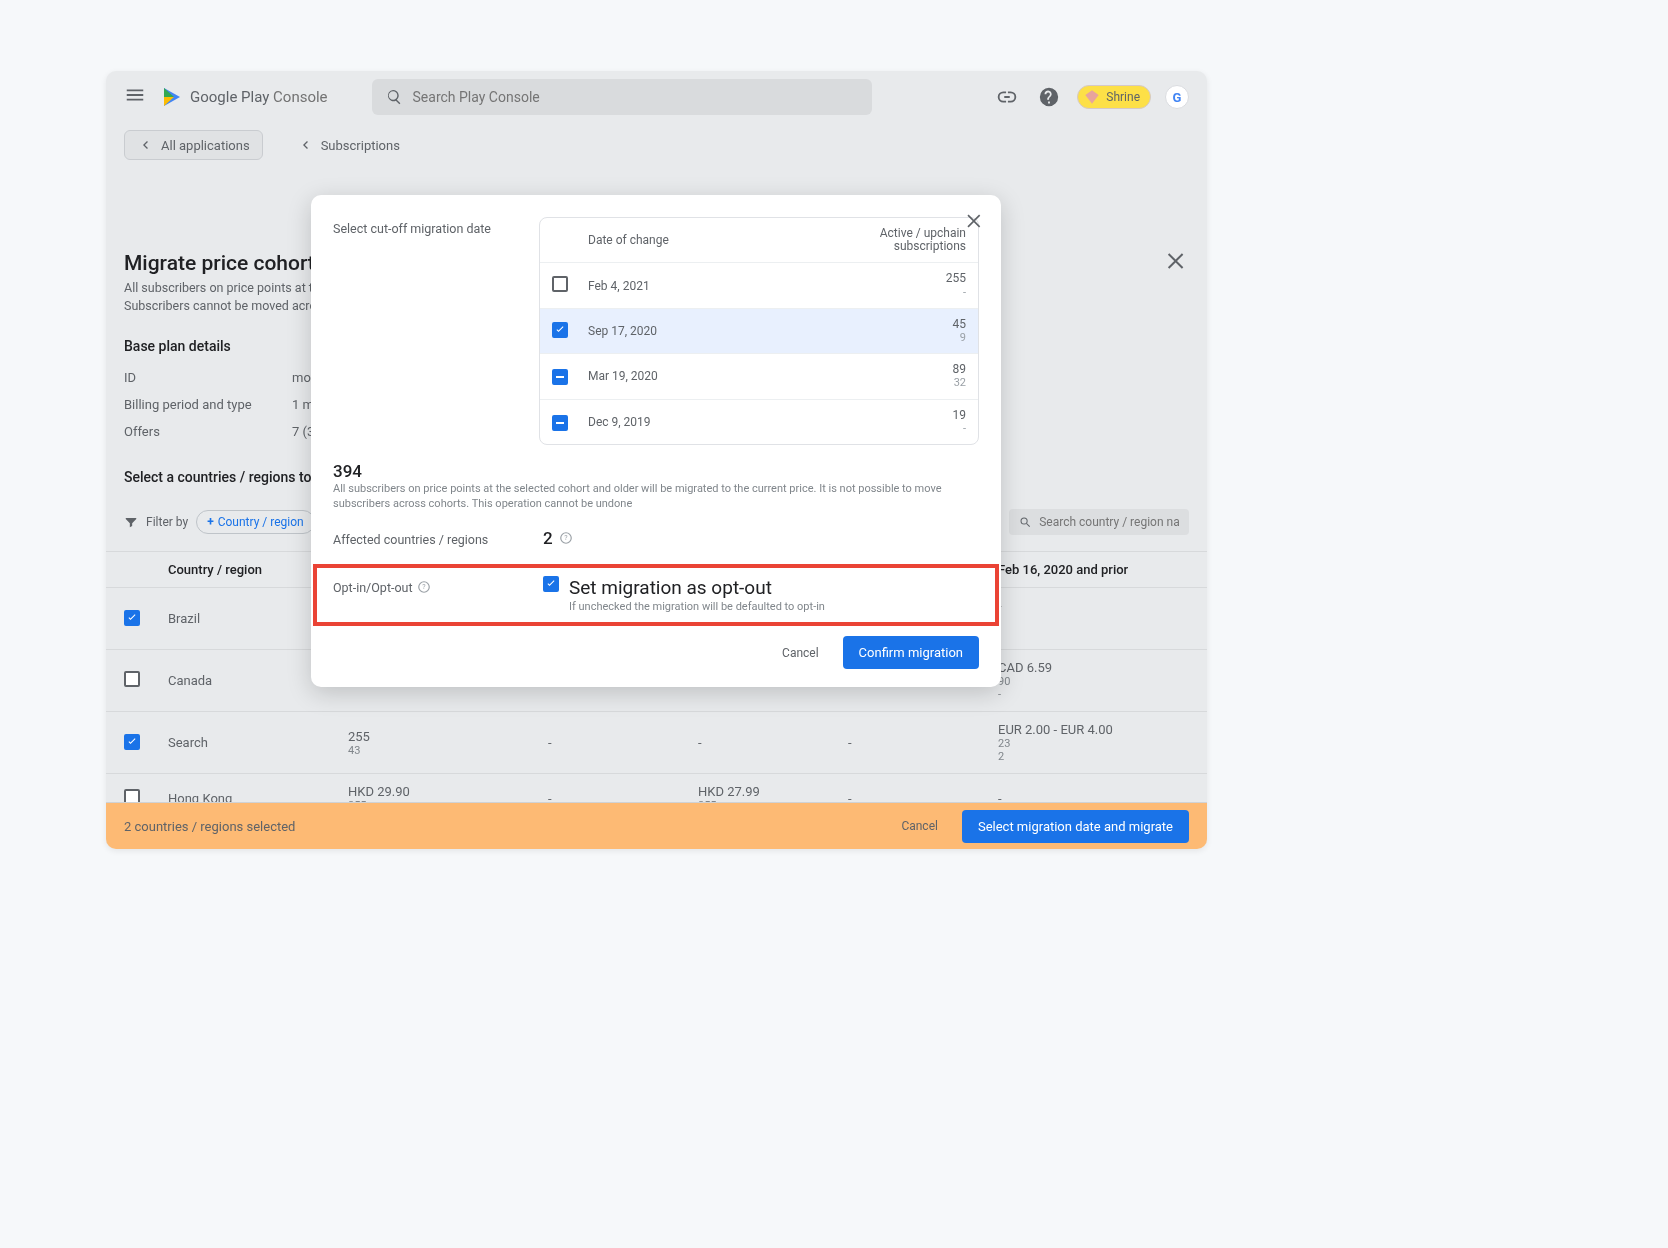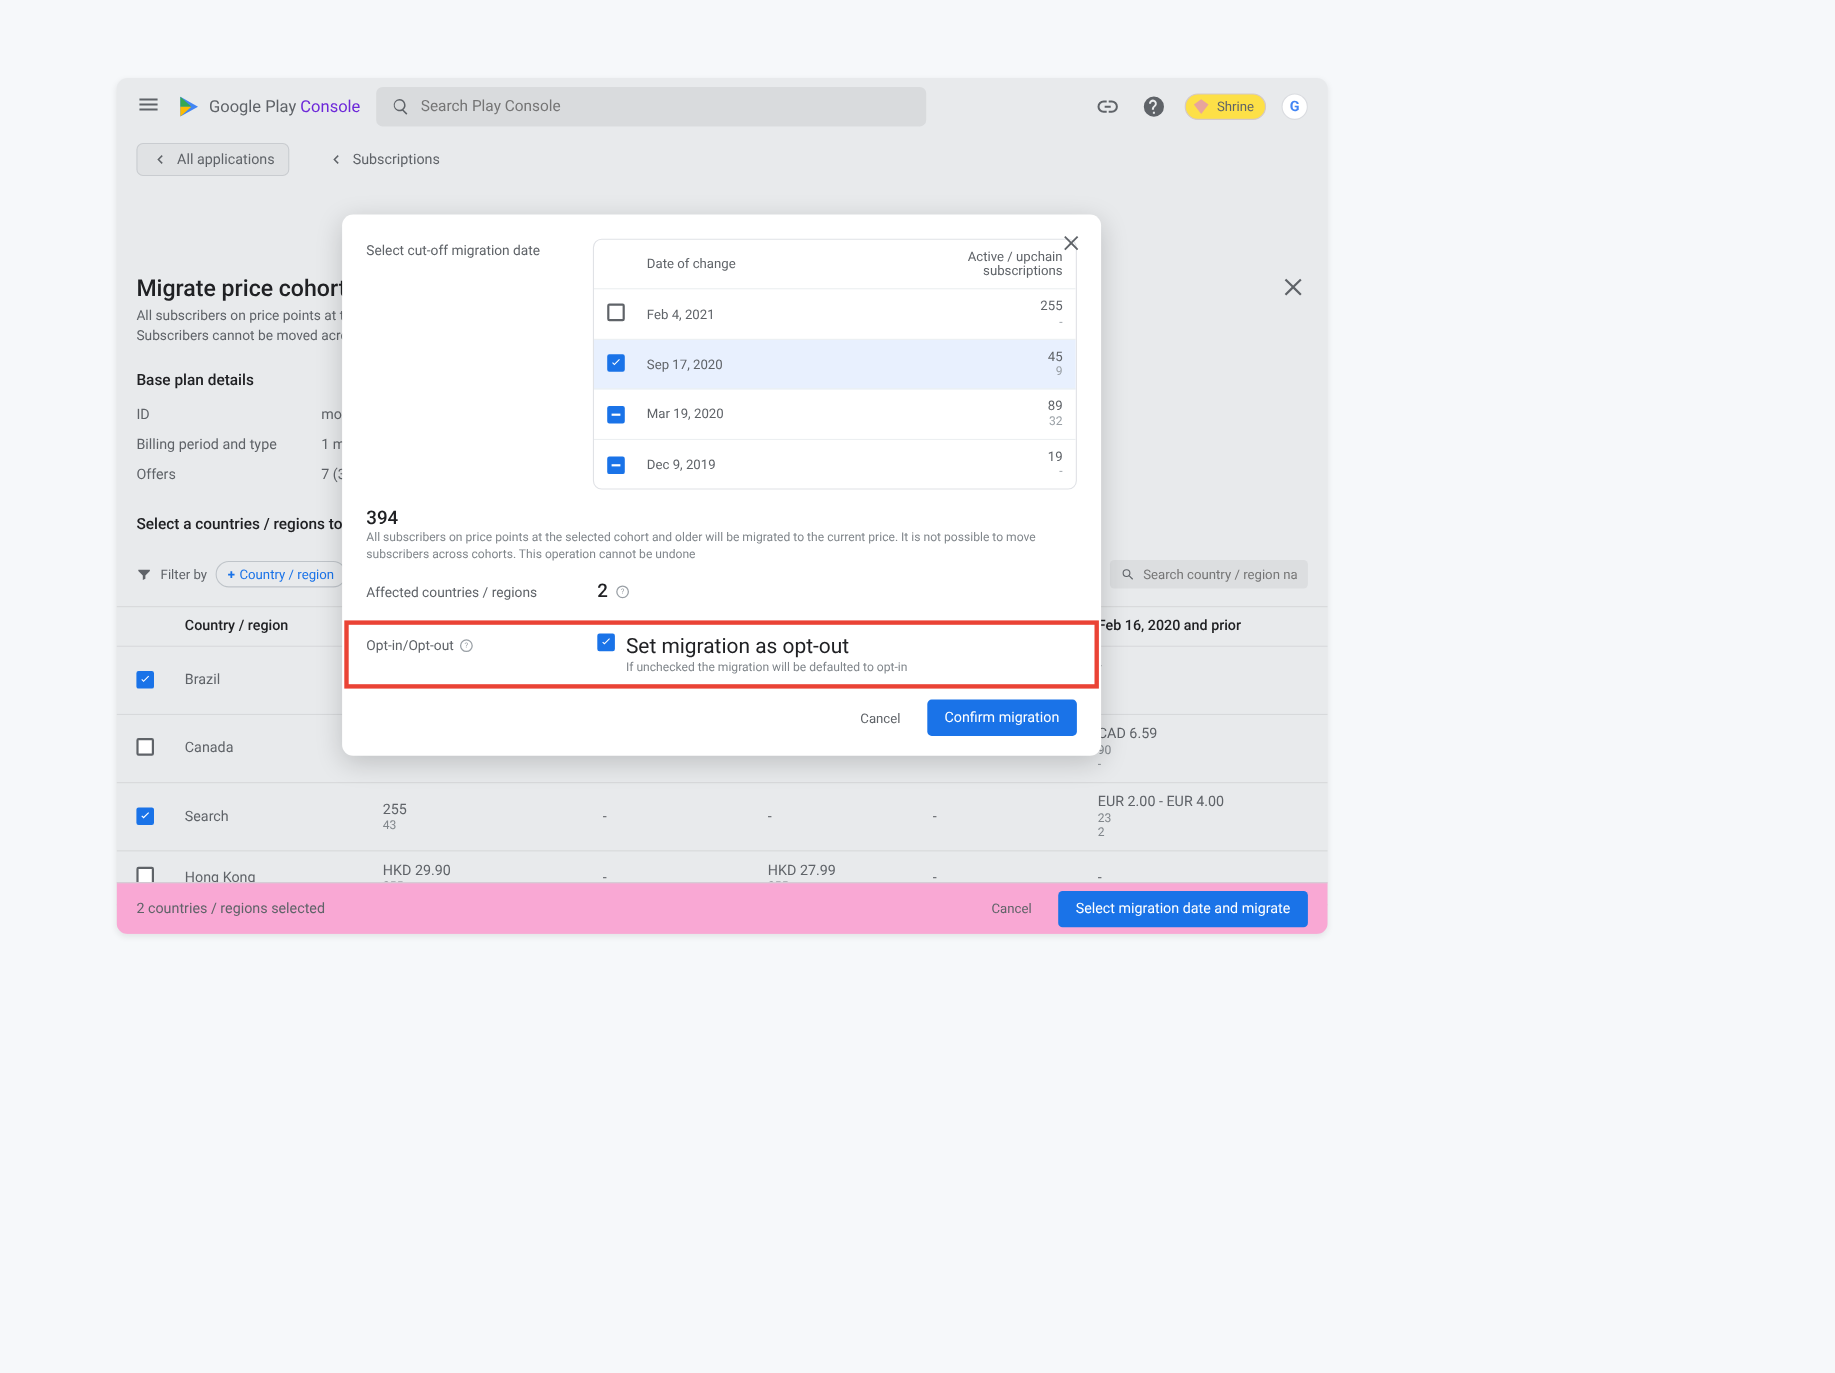--- a/index.html
+++ b/index.html
@@ -5,22 +5,22 @@
 * { box-sizing:border-box; margin:0; padding:0; font-family:"Google Sans",Roboto,Arial,sans-serif; }
 body { width:1668px; height:1248px; background:#f6f8fa; position:relative; overflow:hidden; }
 .app-card { position:absolute; left:106px; top:71px; width:1101px; height:778px; background:#e8eaec; border-radius:10px; overflow:hidden; box-shadow:0 2px 6px rgba(0,0,0,.08); }
 
 
 .topbar { display:flex; align-items:center; height:52px; padding:0 18px; gap:14px; }
 .menu-icon svg,.icon-btn svg { width:22px; height:22px; fill:#5f6368; }
 .play-logo { display:flex; align-items:center; gap:6px; }
 .play-tri { width:24px; height:24px; }
 .logo-txt { font-size:15px; color:#5f6368; }
-.logo-txt .blue { color:#6d28d9; }
-.search { display:flex; align-items:center; background:#d9dbdd; border-radius:6px; height:36px; padding:0 14px; width:500px; gap:10px; }
+.logo-txt .blue { color:#737373; }
+.search { display:flex; align-items:center; background:#d9dbdd; border-radius:6px; height:36px; padding:0 14px; width:500px; margin-left:30px; gap:10px; }
 .search input { border:0; background:transparent; outline:none; font-size:14px; color:#5f6368; width:100%; }
 .top-right { margin-left:auto; display:flex; align-items:center; gap:14px; }
 .icon-btn { width:28px; height:28px; display:flex; align-items:center; justify-content:center; cursor:pointer; }
 .shrine-chip { display:flex; align-items:center; gap:6px; background:#fde047; border:1px solid #d5c9c7; border-radius:16px; padding:3px 10px 3px 6px; font-size:12px; color:#5f6368; }
 .shrine-chip .dmd { width:16px; height:16px; }
 .avatar-g { width:24px; height:24px; border-radius:50%; border:1px solid #dadce0; display:flex; align-items:center; justify-content:center; font-size:13px; font-weight:700; color:#4285f4; background:#fff; }
 
 
 .crumbs { display:flex; align-items:center; height:44px; padding:0 18px; gap:14px; }
 .all-apps { display:flex; align-items:center; gap:8px; border:1px solid #c9ccd0; border-radius:6px; padding:6px 12px; font-size:13px; color:#5f6368; background:#e0e2e4; }
@@ -45,21 +45,21 @@
 .ctable { margin:16px 0 0 0; border-top:1px solid #d7d9db; font-size:13px; color:#5f6368; }
 .ct-head,.ct-row { display:grid; grid-template-columns:44px 180px 200px 150px 150px 150px 160px; align-items:center; padding:10px 18px; border-bottom:1px solid #d7d9db; }
 .ct-head { font-weight:500; color:#202124; }
 .ct-head .c0 { visibility:hidden; }
 .cbox { width:16px; height:16px; border:2px solid #5f6368; border-radius:2px; display:inline-flex; align-items:center; justify-content:center; background:#fff; }
 .cbox.checked { background:#1a73e8; border-color:#1a73e8; }
 .cbox svg { width:12px; height:12px; fill:#fff; }
 .sub-num { font-size:11px; color:#80868b; display:block; }
 
 
-.bottom-bar { position:absolute; left:0; right:0; bottom:0; height:47px; background:#f9a8d4; border-top:1px solid #cfd2d5; display:flex; align-items:center; padding:0 18px; font-size:13px; color:#5f6368; }
+.bottom-bar { position:absolute; left:0; right:0; bottom:0; height:47px; background:#fdba74; border-top:1px solid #cfd2d5; display:flex; align-items:center; padding:0 18px; font-size:13px; color:#5f6368; }
 .btn-txt { background:transparent; border:0; color:#5f6368; font-size:12px; padding:8px 14px; cursor:pointer; }
 .btn-primary { background:#1a73e8; color:#fff; border:0; border-radius:4px; padding:9px 16px; font-size:13px; cursor:pointer; }
 
 
 .dialog { position:absolute; left:311px; top:195px; width:690px; background:#fff; border-radius:10px; box-shadow:0 6px 24px rgba(0,0,0,.18); padding:22px 22px 18px 22px; font-size:13px; color:#5f6368; }
 .dtitle { font-size:15px; font-weight:500; color:#202124; margin-bottom:14px; }
 .dclose { position:absolute; right:16px; top:16px; width:20px; height:20px; fill:#5f6368; cursor:pointer; }
 .drow { display:flex; gap:30px; margin-bottom:16px; }
 .drow .lcol { width:180px; font-size:12.5px; color:#5f6368; padding-top:4px; display:flex; align-items:flex-start; gap:4px; }
 .rcol { flex:1; }

